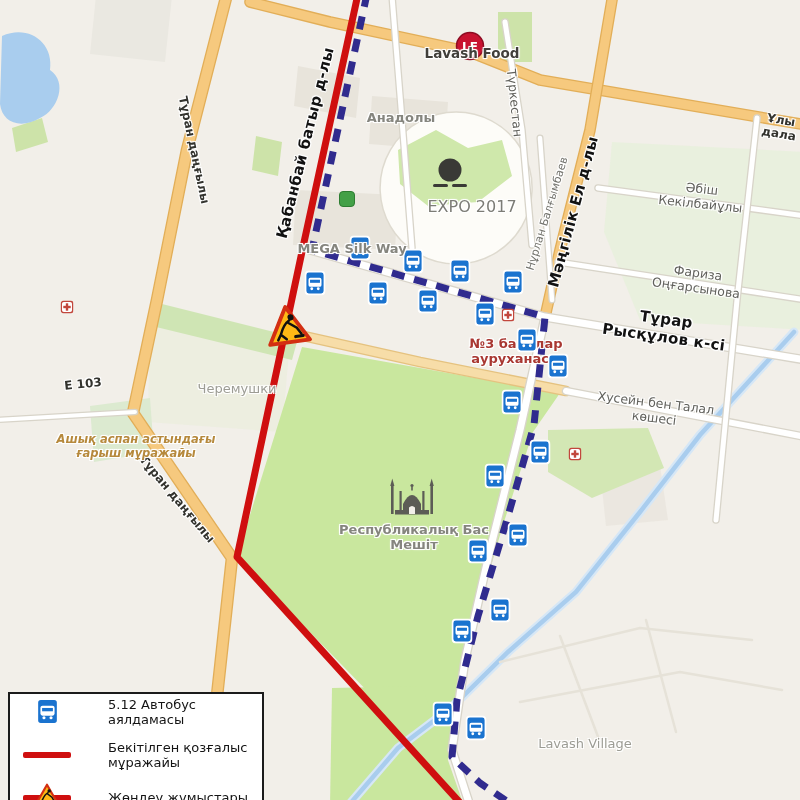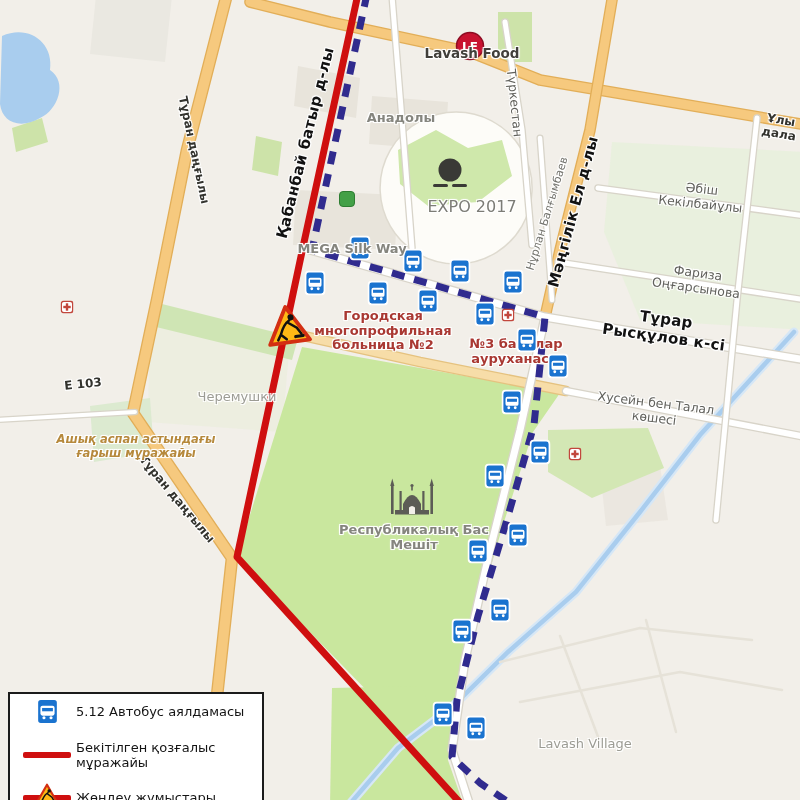--- a/index.html
+++ b/index.html
@@ -22,21 +22,21 @@
   .area-gray-lg{font-size:16px;color:#7c7c76;}
   .area-pale{font-size:13px;color:#9c9c94;}
   .poi-red{font-size:13px;font-weight:600;color:#a93832;line-height:1.12;}
   .poi-orange{font-size:11.5px;font-weight:600;color:#b6893c;}
   .poi-dark{font-size:13.5px;font-weight:700;color:#413f3a;}
   .poi, .stop{position:absolute;}
   .stop{cursor:pointer;}
   .legend{position:absolute;left:8px;top:692px;width:256px;height:120px;z-index:10;
           background:#fff;border:2px solid #1b1b1b;box-sizing:border-box;
           padding:5px 8px 0 8px;display:flex;flex-direction:column;justify-content:space-between;}
-  .lg-row{display:flex;align-items:center;height:25px;}
+  .lg-row{display:flex;align-items:center;height:25px;gap:32px;}
   .lg-sym{width:58px;flex:0 0 58px;display:flex;align-items:center;justify-content:center;position:relative;}
   .lg-label{font-size:13px;color:#141414;}
   .lg-line-red{display:inline-block;width:48px;height:6px;background:#cf0f0f;border-radius:2px;}
   .lg-dashes{display:flex;gap:5px;}
   .lg-dashes i{display:block;width:13px;height:7px;background:#302b8e;border-radius:1px;}
   .lg-works{position:relative;width:48px;height:25px;}
   .lg-works .lg-line-red{position:absolute;left:0;top:10px;}
   .lg-works .tri{position:absolute;left:11px;top:-2px;}
 </style>
 </head>
@@ -93,23 +93,20 @@
       <path d="M392,-4 L402,120 L412,248" stroke="#d8d4c9" stroke-width="7.6" fill="none" stroke-linecap="round" stroke-linejoin="round"></path>
       <path d="M392,-4 L402,120 L412,248" stroke="#ffffff" stroke-width="5" fill="none" stroke-linecap="round" stroke-linejoin="round"></path>
       <path d="M500,662 L640,628 L752,640" stroke="#e6e2d8" stroke-width="2.5" fill="none" stroke-linecap="round" stroke-linejoin="round"></path>
       <path d="M520,702 L680,672 L782,690" stroke="#e6e2d8" stroke-width="2.5" fill="none" stroke-linecap="round" stroke-linejoin="round"></path>
       <path d="M560,636 L600,742" stroke="#e6e2d8" stroke-width="2.5" fill="none" stroke-linecap="round" stroke-linejoin="round"></path>
       <path d="M646,620 L676,732" stroke="#e6e2d8" stroke-width="2.5" fill="none" stroke-linecap="round" stroke-linejoin="round"></path>
       <path d="M358,-6 L303,247 L237,557 L463,806" stroke="#cf0f0f" stroke-width="7" fill="none" stroke-linejoin="round"></path>
       <path d="M367,-6 L312,250 L545,317 L534,425 L506,523 L478,616 L457,700 L452,757 L480,783 L514,806" stroke="#302b8e" stroke-width="7" fill="none" stroke-dasharray="13 10" stroke-linejoin="round"></path>
     </svg>
   <div id="lbl-below">
-      <div class="lbl poi-red" style="left: 383px; top: 331px; transform: translate(-50%, -50%);">Городская
-многопрофильная
-больница №2</div>
       <div class="lbl poi-red" style="left: 516px; top: 352px; transform: translate(-50%, -50%);">№3 балалар
 ауруханасы</div>
     </div>
   <div id="poi-layer">
       <div class="poi" style="left: 470px; top: 48px; transform: translate(-50%, -50%);"><svg width="30" height="30" viewBox="0 0 30 30">
           <circle cx="15" cy="15" r="13.5" fill="#c81230" stroke="#8e0c22" stroke-width="1.5"></circle>
           <text x="15" y="19.5" font-size="12" font-weight="bold" fill="#fff" text-anchor="middle" font-family="DejaVu Sans, sans-serif">LF</text>
         </svg></div>
       <div class="poi" style="left: 450px; top: 176px; transform: translate(-50%, -50%);"><svg width="40" height="34" viewBox="0 0 40 34">
           <circle cx="20" cy="13" r="11.5" fill="#3a3a36"></circle>
@@ -290,21 +287,21 @@
       <div class="lbl street-gray" style="left: 655px; top: 411px; transform: translate(-50%, -50%) rotate(7deg);">Хусейн бен Талал көшесі</div>
       <div class="lbl street-gray" style="left: 701px; top: 197px; transform: translate(-50%, -50%) rotate(6deg);">Әбіш Кекілбайұлы</div>
       <div class="lbl street-gray" style="left: 697px; top: 281px; transform: translate(-50%, -50%) rotate(8deg);">Фариза Оңғарсынова</div>
       <div class="lbl street-gray-sm" style="left: 548px; top: 214px; transform: translate(-50%, -50%) rotate(-73deg);">Нұрлан Балғымбаев</div>
       <div class="lbl street-gray" style="left: 514px; top: 103px; transform: translate(-50%, -50%) rotate(84deg);">Түркестан</div>
       <div class="lbl street-dark-sm" style="left: 194px; top: 150px; transform: translate(-50%, -50%) rotate(78deg);">Тұран даңғылы</div>
       <div class="lbl street-dark-sm" style="left: 177px; top: 499px; transform: translate(-50%, -50%) rotate(50deg);">Тұран даңғылы</div>
       <div class="lbl street-dark-sm" style="left: 780px; top: 127px; transform: translate(-50%, -50%) rotate(10deg);">Ұлы дала</div>
       <div class="lbl area-gray" style="left: 401px; top: 118px; transform: translate(-50%, -50%);">Анадолы</div>
       <div class="lbl area-gray-lg" style="left: 456px; top: 207px; transform: translate(-50%, -50%); padding-left: 32px;">EXPO 2017</div>
-      <div class="lbl area-pale" style="left: 237px; top: 353px; transform: translate(-50%, -50%); margin-top: 44px;">Черемушки</div>
+      <div class="lbl area-pale" style="left: 237px; top: 345px; transform: translate(-50%, -50%); margin-top: 44px;">Черемушки</div>
       <div class="lbl street-dark-sm" style="left: 83px; top: 384px; transform: translate(-50%, -50%) rotate(-6deg);">Е 103</div>
       <div class="lbl area-pale" style="left: 585px; top: 744px; transform: translate(-50%, -50%);">Lavash Village</div>
       <div class="lbl area-gray" style="left: 414px; top: 537px; transform: translate(-50%, -50%);">Республикалық Бас
 Мешіт</div>
       <div class="lbl poi-orange" style="left: 136px; top: 447px; transform: translate(-50%, -50%); font-style: italic;">Ашық аспан астындағы
 ғарыш мұражайы</div>
       <div class="lbl poi-dark" style="left: 472px; top: 54px; transform: translate(-50%, -50%);">Lavash Food</div>
       <div class="lbl area-gray" style="left: 352px; top: 221px; transform: translate(-50%, -50%); margin-top: 28px;">MEGA Silk Way</div>
     </div>
   <div id="works-layer">

